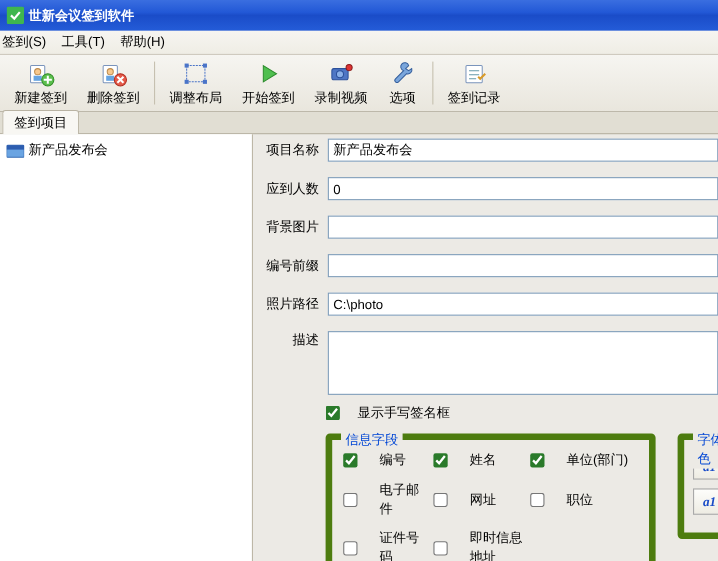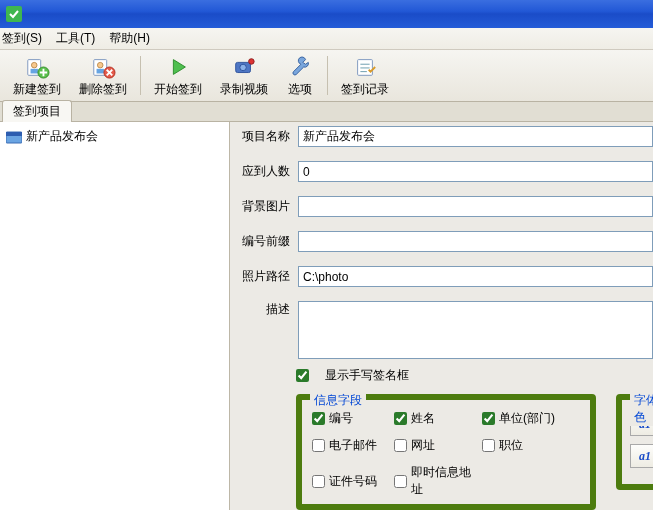--- a/index.html
+++ b/index.html
@@ -113,21 +113,21 @@
     background: #eceae5;
     padding: 0 4px;
     color: #0046d5;
   }
   .fields-grid {
     display: grid;
     grid-template-columns: 80px 86px 110px;
     row-gap: 10px;
     column-gap: 2px;
   }
-  .chk { display: flex; align-items: center; gap: 4px; }
+  .chk { display: flex; align-items: center; gap: 20px; }
   .chk input { width: 13px; height: 13px; accent-color: #2a7a2a; }
   .right-col { display: flex; flex-direction: column; }
   .btn {
     height: 24px;
     border: 1px solid #a9a9a9;
     background: linear-gradient(#fdfdfb,#eeece3);
     display: flex;
     align-items: center;
     gap: 4px;
     padding: 0 8px;
@@ -139,20 +139,21 @@
   .buttons-fs { width: 280px; height: 12px; }
 </style>
 </head>
 <body>
 
 <div class="titlebar">
   <svg width="16" height="16" viewBox="0 0 16 16">
     <rect width="16" height="16" rx="2" fill="#3fb64f"></rect>
     <path d="M4 8 L7 11 L12 5" stroke="#fff" stroke-width="2" fill="none"></path>
   </svg>
+  <span>世新会议签到软件</span>
 </div>
 
 <div class="menubar">
   <span>签到(S)</span>
   <span>工具(T)</span>
   <span>帮助(H)</span>
 </div>
 
 <div class="toolbar">
   <div class="tool-btn">
@@ -169,20 +170,30 @@
     <svg width="28" height="26" viewBox="0 0 28 26">
       <rect x="4" y="5" width="14" height="17" rx="1" fill="#fff" stroke="#7a94bc"></rect>
       <circle cx="11" cy="11" r="3" fill="#f7c88e" stroke="#bd8b4c"></circle>
       <rect x="7" y="15" width="8" height="5" fill="#66a4e2"></rect>
       <circle cx="21" cy="19" r="6" fill="#e45a4a" stroke="#b02a1c"></circle>
       <path d="M18 16 L24 22 M24 16 L18 22" stroke="#fff" stroke-width="2"></path>
     </svg>
     <span>删除签到</span>
   </div>
   <div class="tool-sep"></div>
+  <div class="tool-btn">
+    <svg width="28" height="26" viewBox="0 0 28 26">
+      <rect x="5" y="5" width="18" height="16" fill="none" stroke="#4a74c8" stroke-dasharray="2,1"></rect>
+      <rect x="3" y="3" width="4" height="4" fill="#4a74c8"></rect>
+      <rect x="21" y="3" width="4" height="4" fill="#4a74c8"></rect>
+      <rect x="3" y="19" width="4" height="4" fill="#4a74c8"></rect>
+      <rect x="21" y="19" width="4" height="4" fill="#4a74c8"></rect>
+    </svg>
+    <span>调整布局</span>
+  </div>
   <div class="tool-btn">
     <svg width="28" height="26" viewBox="0 0 28 26">
       <polygon points="9,5 22,13 9,21" fill="#4fbf4f" stroke="#2d8b2d"></polygon>
     </svg>
     <span>开始签到</span>
   </div>
   <div class="tool-btn">
     <svg width="28" height="26" viewBox="0 0 28 26">
       <rect x="5" y="8" width="16" height="11" rx="2" fill="#4e76c4" stroke="#2b509a"></rect>
       <circle cx="13" cy="13.5" r="3.5" fill="#8ab0e8" stroke="#2b509a"></circle>

